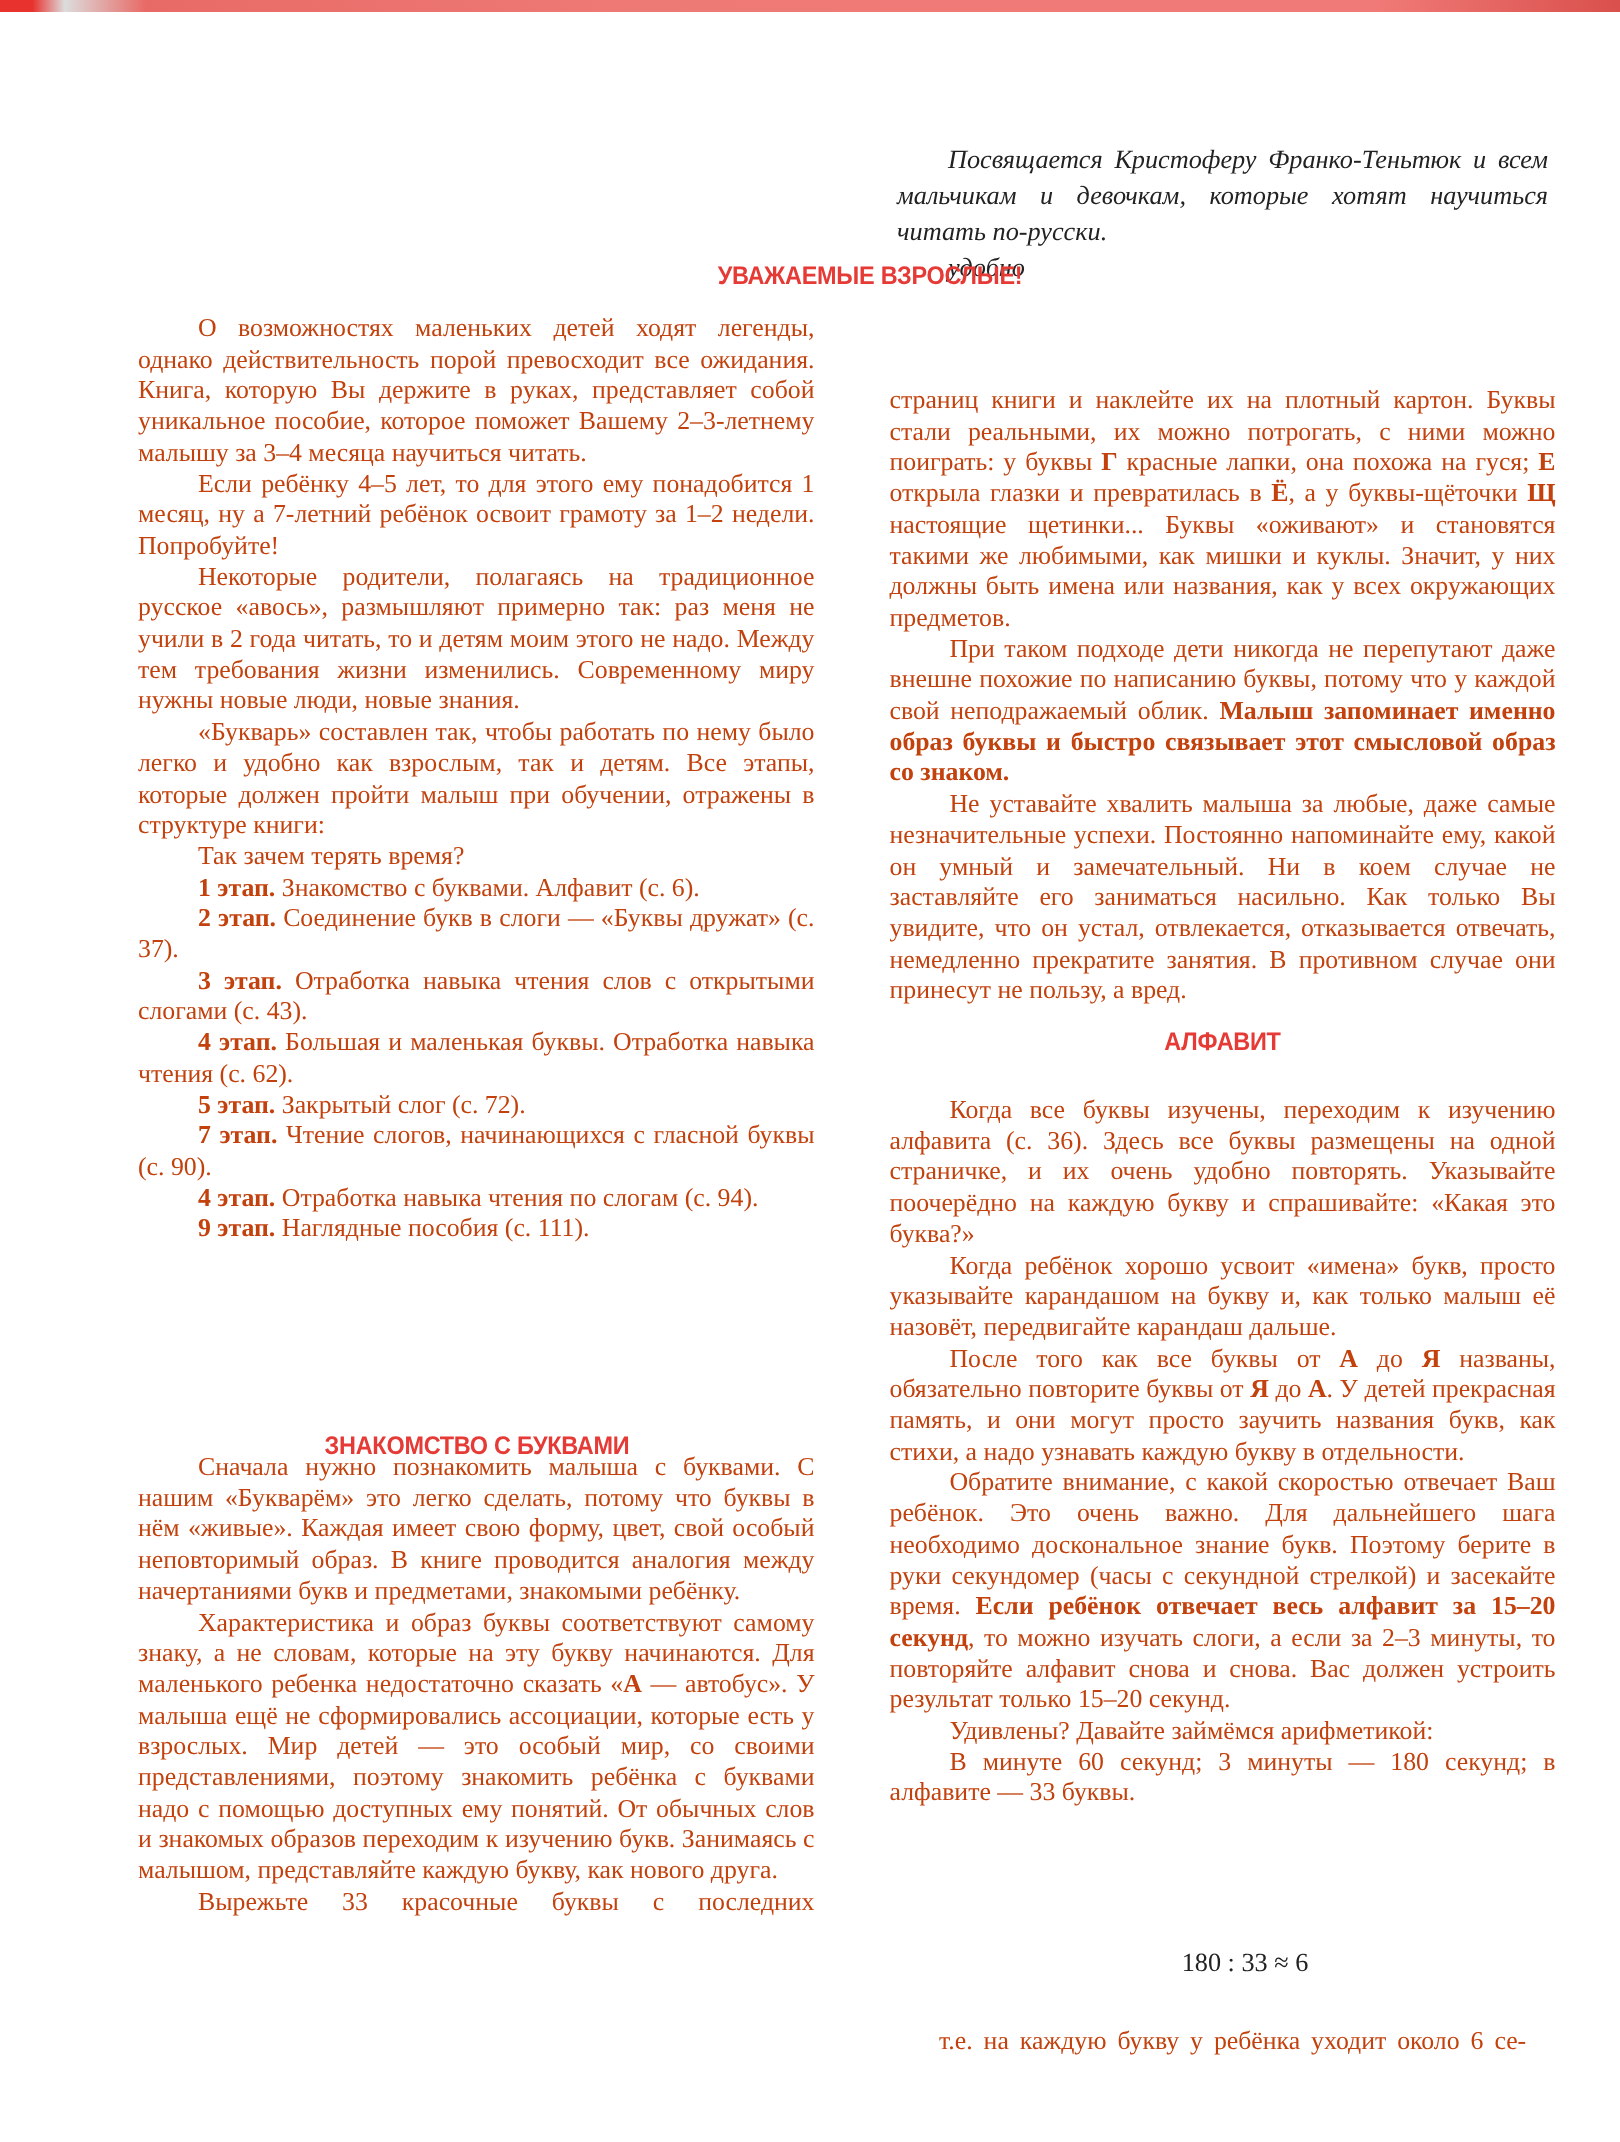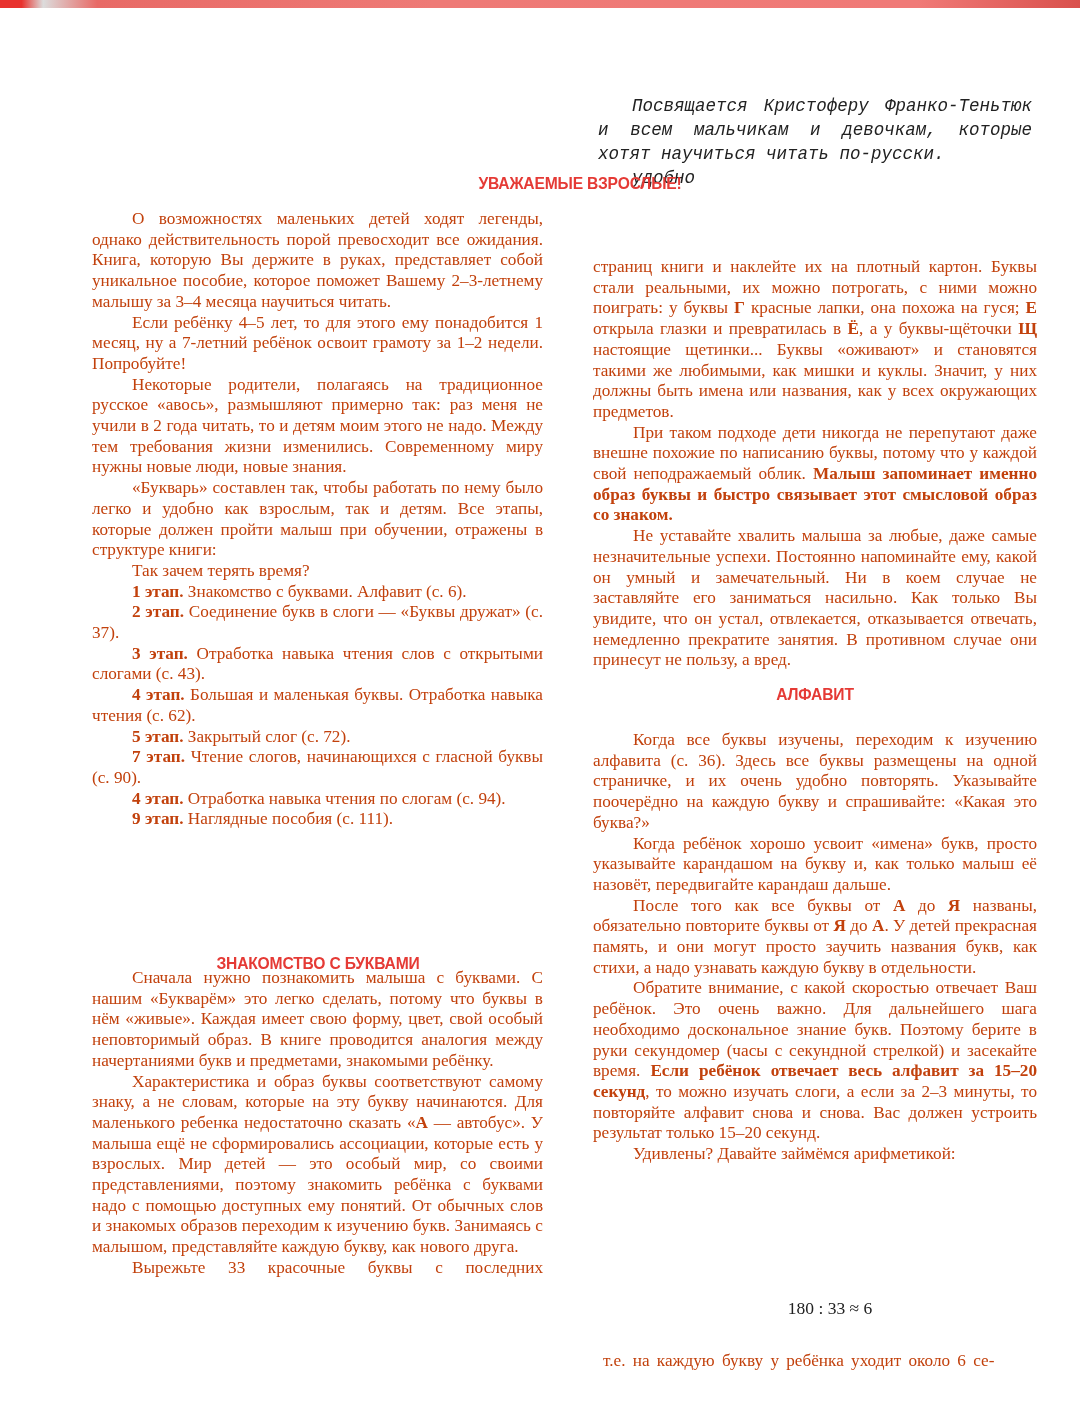--- a/index.html
+++ b/index.html
@@ -1,21 +1,21 @@
 <!DOCTYPE html>
 <html><head>
 <meta charset="utf-8">
 <style>
   html, body { margin:0; padding:0; background:#ffffff; }
   body { width:1080px; height:1428px; position:relative; overflow:hidden;
          font-family:"DejaVu Serif","Liberation Serif",serif; color:#1e1e1e; }
   .topbar { position:absolute; left:0; top:0; width:1080px; height:8px;
             background:linear-gradient(90deg,#e8322e 0%,#e8322e 2%,#dcdcdc 4%,#e86a66 9%,#ee7a76 40%,#f07a77 85%,#d9504c 100%); }
   .epigraph { position:absolute; left:598px; top:94px; width:434px;
-              font-family:Liberation Mono, monospace; font-style:italic;
+              font-family:Liberation Serif, serif; font-style:italic;
               font-size:17.5px; line-height:24px; color:#222; text-align:justify; }
   .epigraph p { margin:0; text-indent:34px; text-align-last:left; }
   .epigraph .sig { text-align:right; margin-right:2px; }
   .heading { position:absolute; font-family:"Liberation Sans","DejaVu Sans",sans-serif;
              font-weight:bold; color:#e53a35; font-size:17px; letter-spacing:-0.2px;
              text-align:center; transform:scaleX(0.92); }
   .col { position:absolute; font-family:"Liberation Serif","DejaVu Serif",serif;
          font-size:17.2px; line-height:20.7px; color:#c2410c; text-align:justify; }
   .col p { margin:0; text-indent:40px; }
   .col p.noind { text-indent:0; }
@@ -68,19 +68,20 @@
 </div>
 
 <div class="heading" style="left:615px; top:685px; width:400px;">АЛФАВИТ</div>
 
 <div class="col" style="left:593px; top:730px; width:444px;">
   <p>Когда все буквы изучены, переходим к изучению алфавита (с. 36). Здесь все буквы размещены на одной страничке, и их очень удобно повторять. Указывайте поочерёдно на каждую букву и спрашивайте: «Какая это буква?»</p>
   <p>Когда ребёнок хорошо усвоит «имена» букв, просто указывайте карандашом на букву и, как только малыш её назовёт, передвигайте карандаш дальше.</p>
   <p><span>После того как все буквы от </span><b>А</b><span> до </span><b>Я</b><span> названы, обязательно повторите буквы от </span><b>Я</b><span> до </span><b>А</b><span>. У детей прекрасная память, и они могут просто заучить названия букв, как стихи, а надо узнавать каждую букву в отдельности.</span></p>
   <p><span>Обратите внимание, с какой скоростью отвечает Ваш ребёнок. Это очень важно. Для дальнейшего шага необходимо доскональное знание букв. Поэтому берите в руки секундомер (часы с секундной стрелкой) и засекайте время. </span><b>Если ребёнок отвечает весь алфавит за 15–20 секунд</b><span>, то можно изучать слоги, а если за 2–3 минуты, то повторяйте алфавит снова и снова. Вас должен устроить результат только 15–20 секунд.</span></p>
   <p>Удивлены? Давайте займёмся арифметикой:</p>
+  <p>В минуте 60 секунд; 3 минуты — 180 секунд; в алфавите — 33 буквы.</p>
 </div>
 
 <div class="formula">180 : 33 ≈ 6</div>
 
-<div class="col" style="left:603px; top:1351px; width:444px;">
+<div class="col" style="left:626px; top:1351px; width:444px;">
   <p class="noind" style="word-spacing:3px;">т.е. на каждую букву у ребёнка уходит около 6 се-</p>
 </div>
 
 </body></html>

